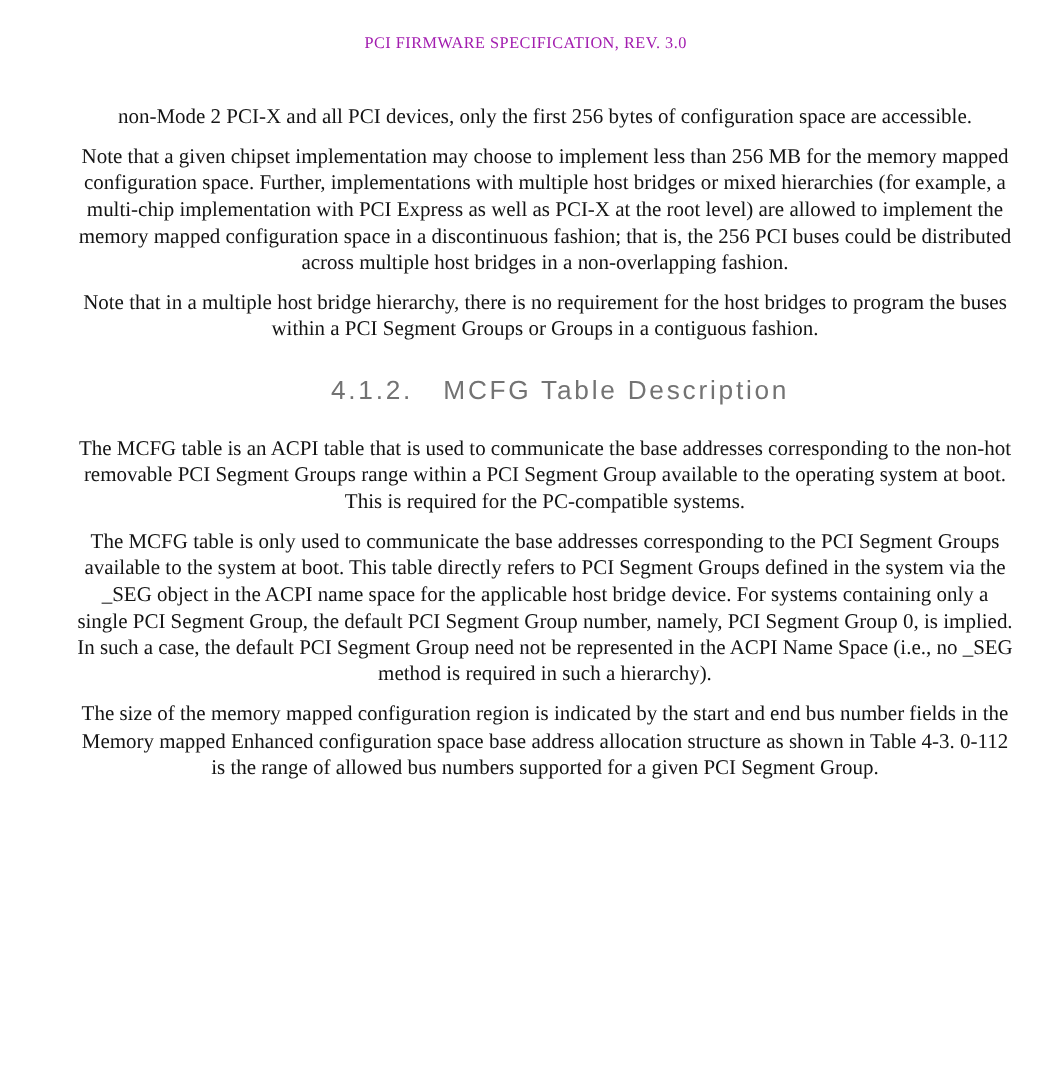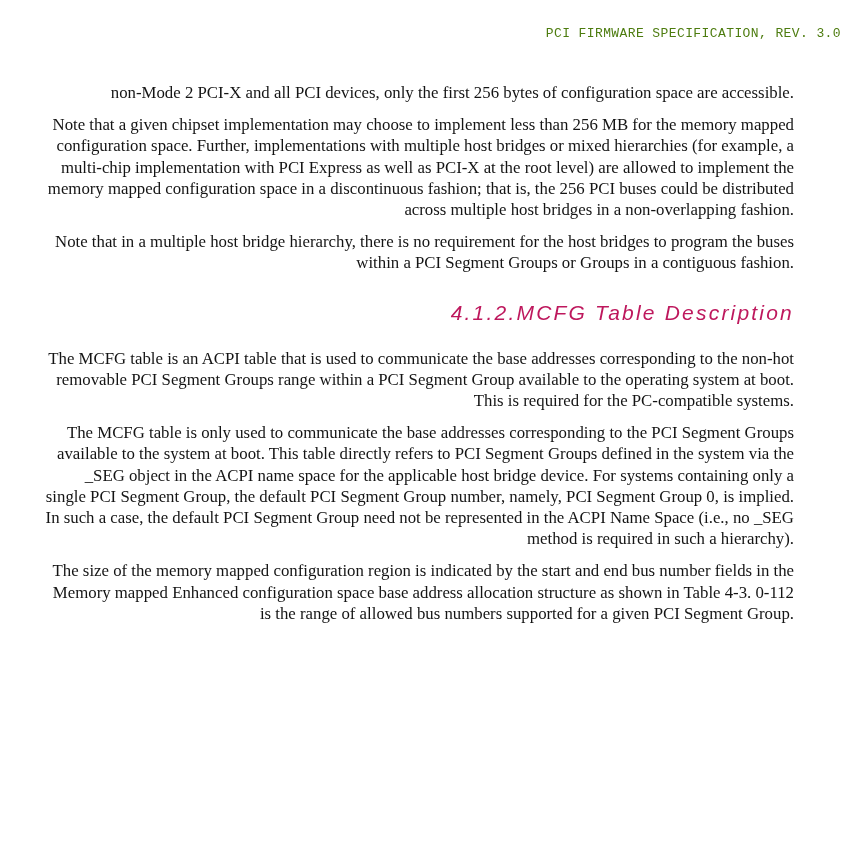--- a/index.html
+++ b/index.html
@@ -14,47 +14,46 @@
     background: #ffffff;
     overflow: hidden;
     font-family: "Liberation Serif", serif;
     color: #141414;
   }
   .running-header {
     position: absolute;
     top: 26px;
     left: 0;
     width: 100%;
-    text-align: right;
-    font-family: Liberation Mono, monospace;
+    text-align: center;
+    font-family: Liberation Serif, serif;
     font-size: 13px;
     letter-spacing: 0.4px;
-    color: #4d7c0f;
+    color: #a21caf;
   }
   .content {
     position: absolute;
     top: 82px;
-    left: 42px;
+    left: 60px;
     width: 752px;
     font-size: 16.8px;
     line-height: 21.2px;
-    text-align: right;
+    text-align: center;
   }
   .para {
     margin: 0 0 11px 0;
   }
   .section-heading {
     margin: 27px 0 23px 0;
     font-family: "Liberation Sans", sans-serif;
     font-size: 21px;
     font-weight: 400;
     letter-spacing: 2.2px;
-    color: #be185d;
+    color: #737373;
     line-height: 24px;
-    font-style: italic;
   }
   .section-number {
     display: inline-block;
     width: 114px;
     letter-spacing: 2.2px;
   }
 </style>
 </head>
 <body>
 

